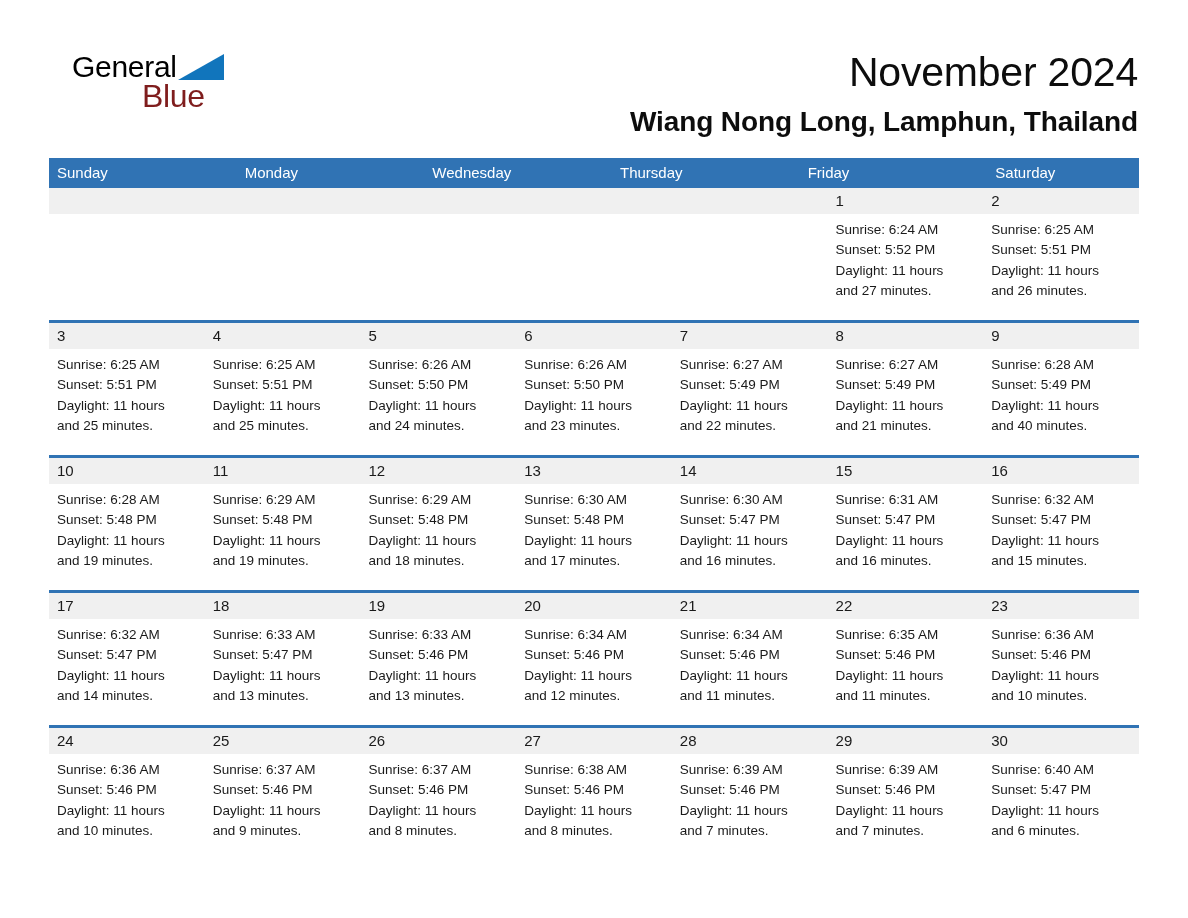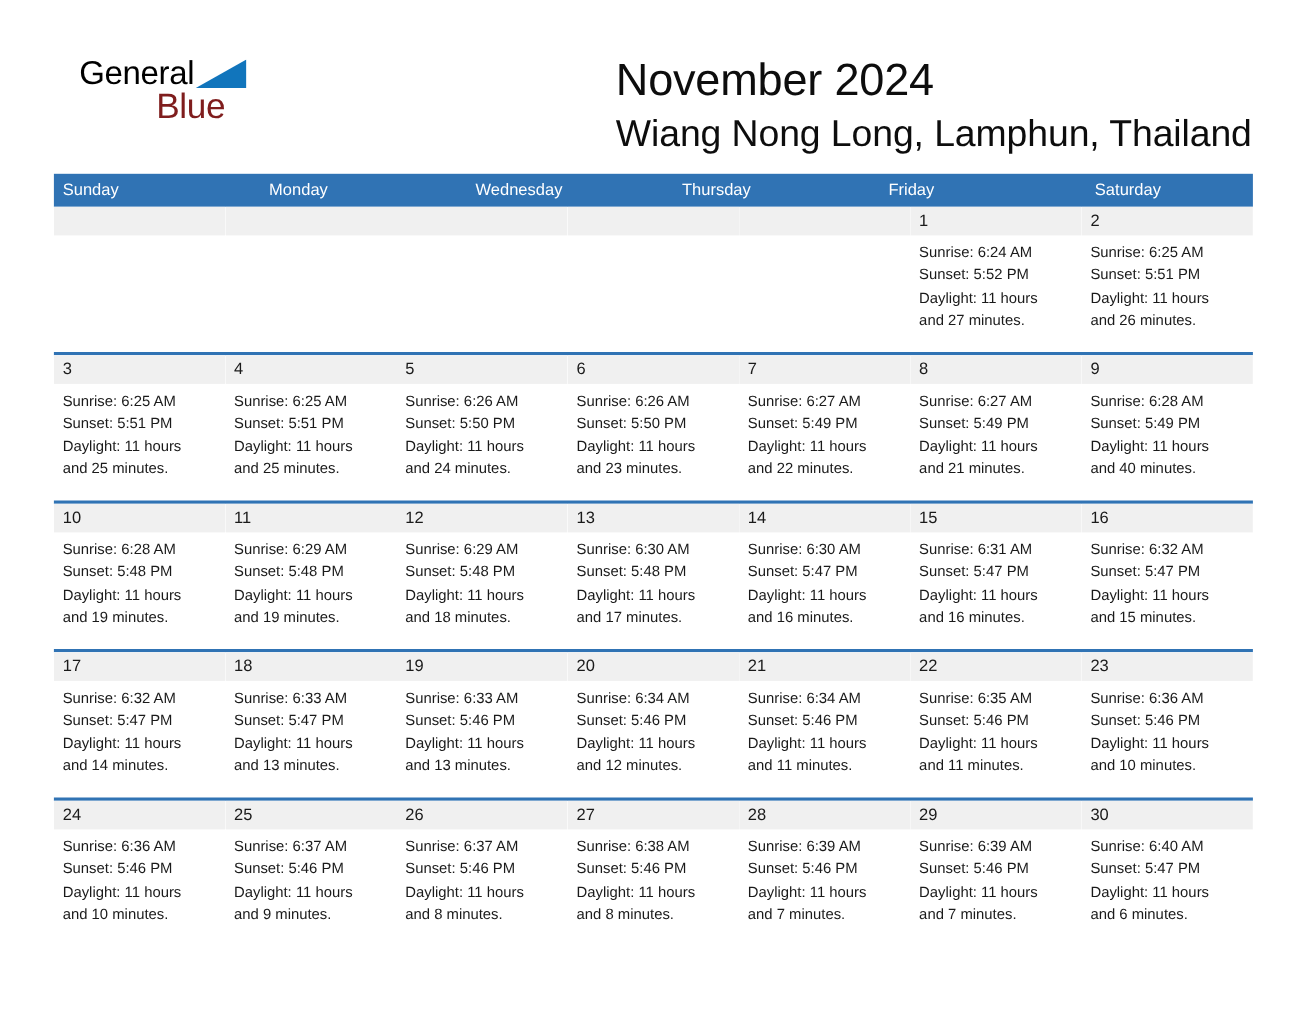--- a/index.html
+++ b/index.html
@@ -69,33 +69,34 @@
     font-size: 32px;
     line-height: 32px;
     color: #7f1d1d;
     letter-spacing: -0.3px;
   }
 
   .title-block {
     position: absolute;
     right: 50px;
     top: 48px;
+    text-align: right;
   }
   .month-title {
     font-size: 41px;
     line-height: 48px;
     font-weight: normal;
     color: #0d0d0d;
     margin: 0;
     letter-spacing: -0.2px;
   }
   .location-title {
-    font-size: 34px;
+    font-size: 28px;
     line-height: 32px;
-    font-weight: normal;
+    font-weight: bold;
     color: #0d0d0d;
     margin: 10px 0 16px 0;
     letter-spacing: -0.1px;
   }
 
   
   .calendar {
     position: absolute;
     left: 49px;
     top: 158px;

